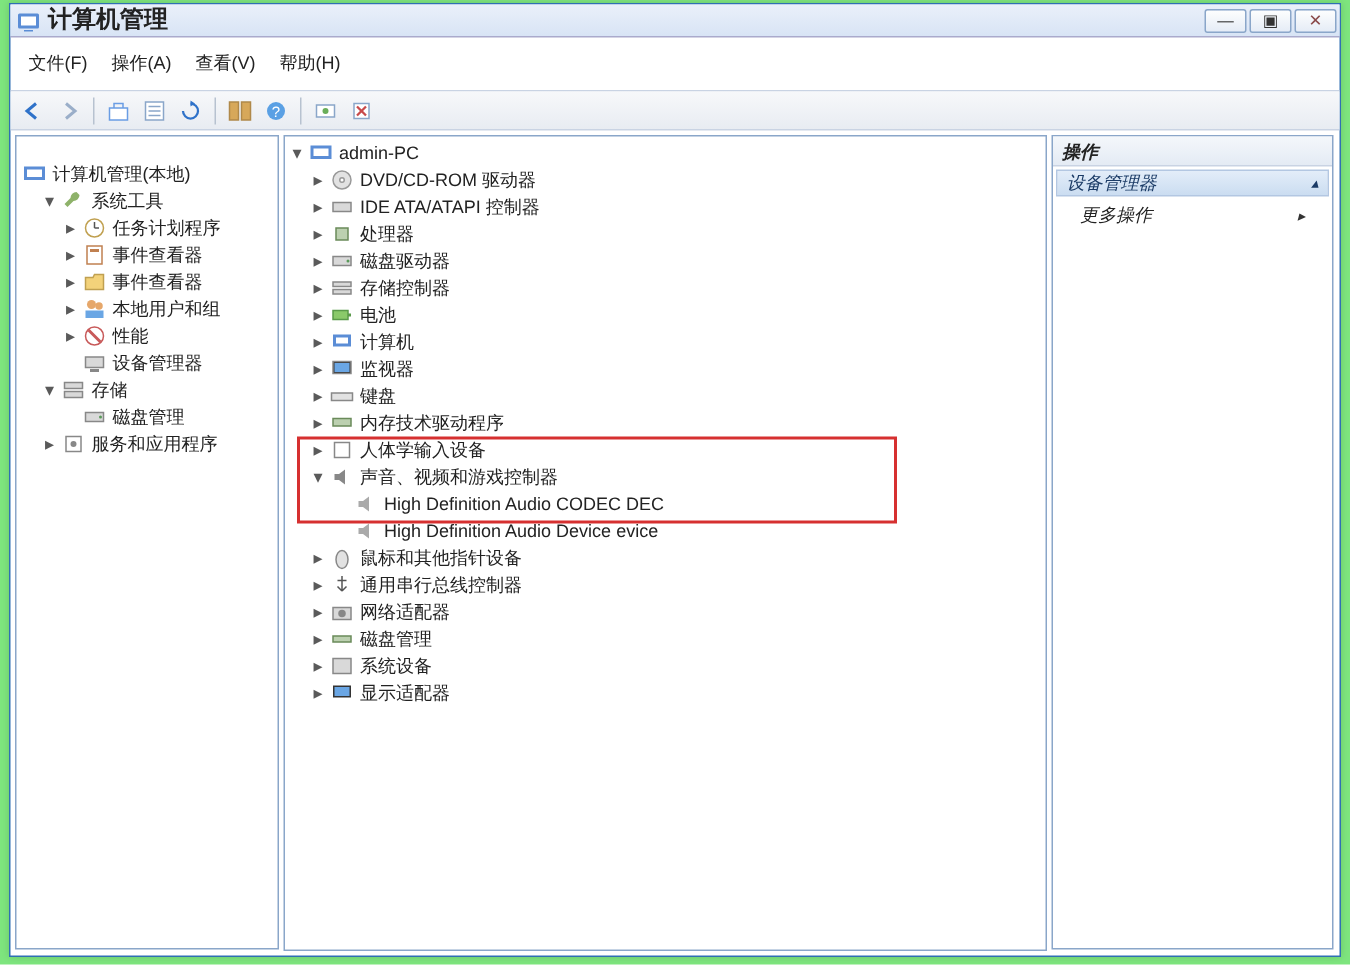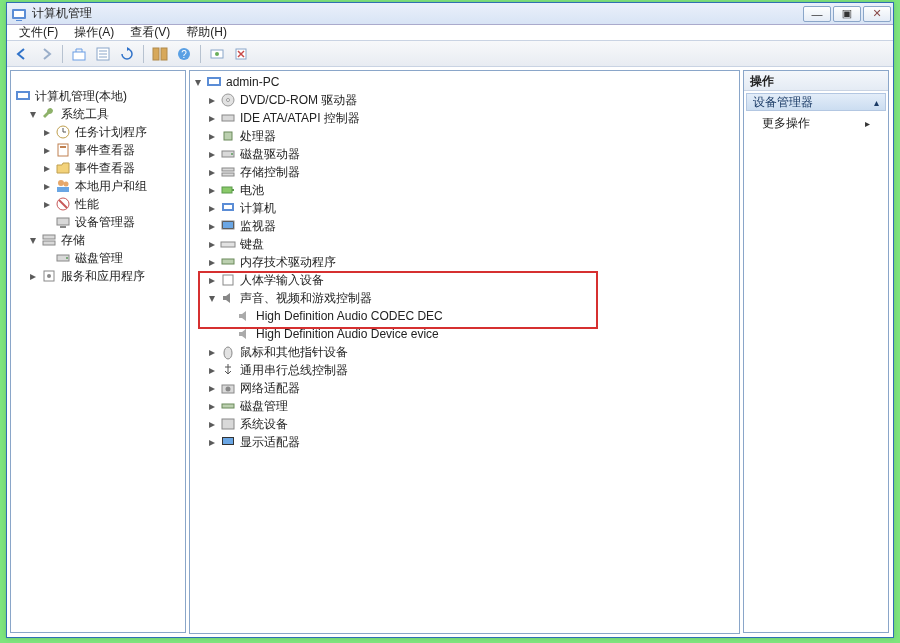--- a/index.html
+++ b/index.html
@@ -21,35 +21,35 @@
   }
   
   .titlebar {
     height: 22px;
     background: linear-gradient(#eaf0fa, #d8e4f5);
     border-bottom: 1px solid #aac;
     display: flex; align-items: center;
     padding: 0 2px;
   }
   .titlebar .app-icon { width: 16px; height: 16px; margin: 0 5px 0 2px; }
-  .titlebar .title { font-size: 12px; color: #222; }
+  .titlebar .title { font-size: 16px; color: #222; font-weight: bold; }
   .titlebar .spacer { flex: 1; }
   .winbtn {
     width: 28px; height: 16px;
     margin-left: 2px;
     border: 1px solid #8aa6c9;
     background: linear-gradient(#fdfefe, #e5ecf6);
     border-radius: 2px;
     display: flex; align-items: center; justify-content: center;
     font-size: 11px; color: #333;
   }
   .winbtn.close { color: #8a4a4a; }
   
   .menubar {
-    height: 16px;
+    height: 36px;
     padding: 0 4px;
     display: flex; align-items: center;
     font-size: 12px; color: #222;
     border-bottom: 1px solid #c9d3e3;
   }
   .menubar .menu-item { padding: 1px 8px; }
   
   .toolbar {
     height: 26px;
     background: linear-gradient(#f7f8fa, #e8ecf2);
@@ -82,25 +82,25 @@
   .pane-mid {
     flex: 1;
     border: 1px solid #8aa6c9;
     margin: 3px;
     background: #fff;
     overflow: auto;
     padding: 2px 0;
     position: relative;
   }
   .pane-right {
-    width: 146px;
+    width: 188px;
     border: 1px solid #8aa6c9;
     margin: 3px 4px 4px 0;
     background: #fff;
-    display: flex; flex-direction: column;
+    display: flex; flex-direction: column; font-style: italic;
   }
   
   .node {
     display: flex; align-items: center;
     height: 18px; font-size: 12px; color: #222;
     white-space: nowrap;
     padding-right: 4px;
   }
   .node .expander {
     width: 12px; height: 12px;

